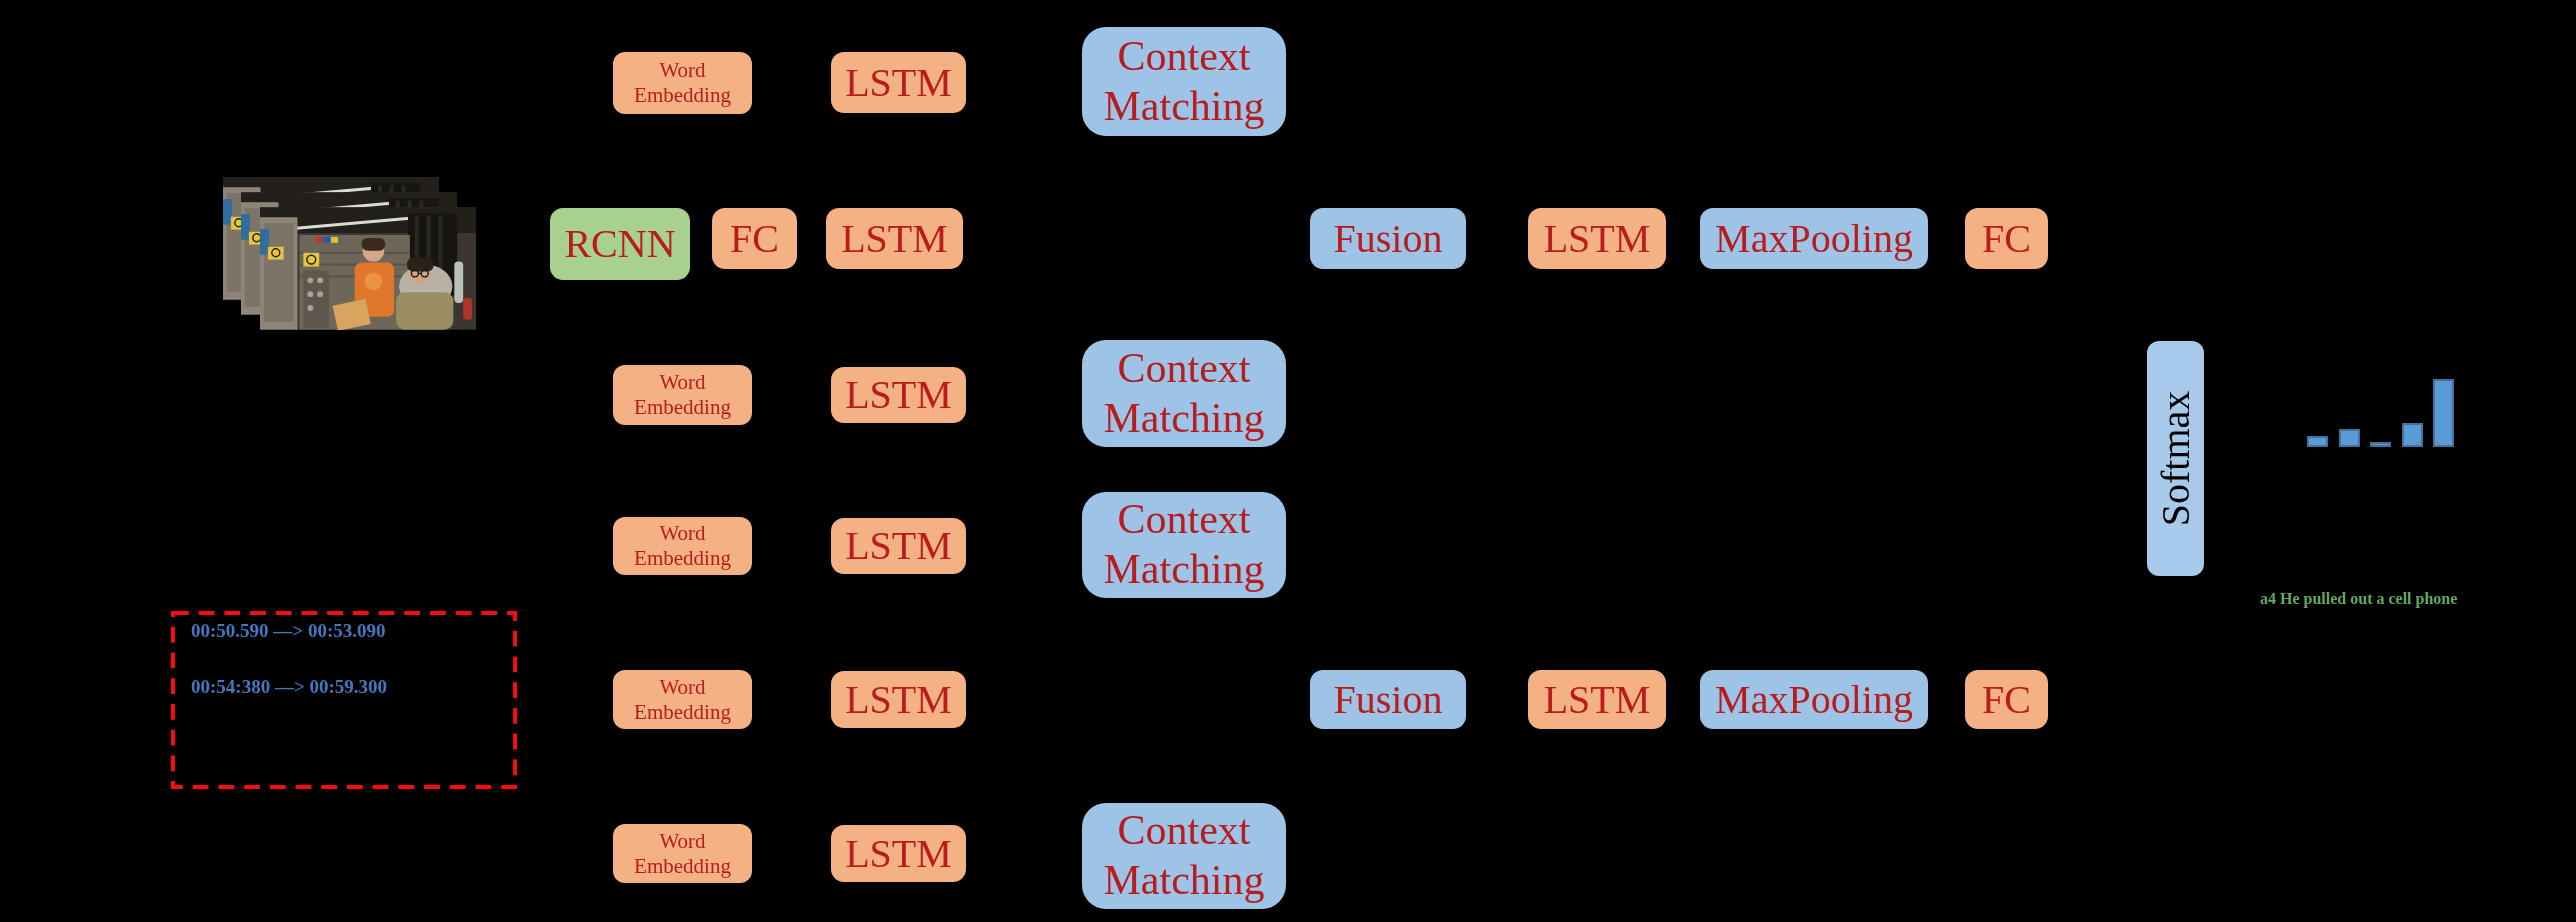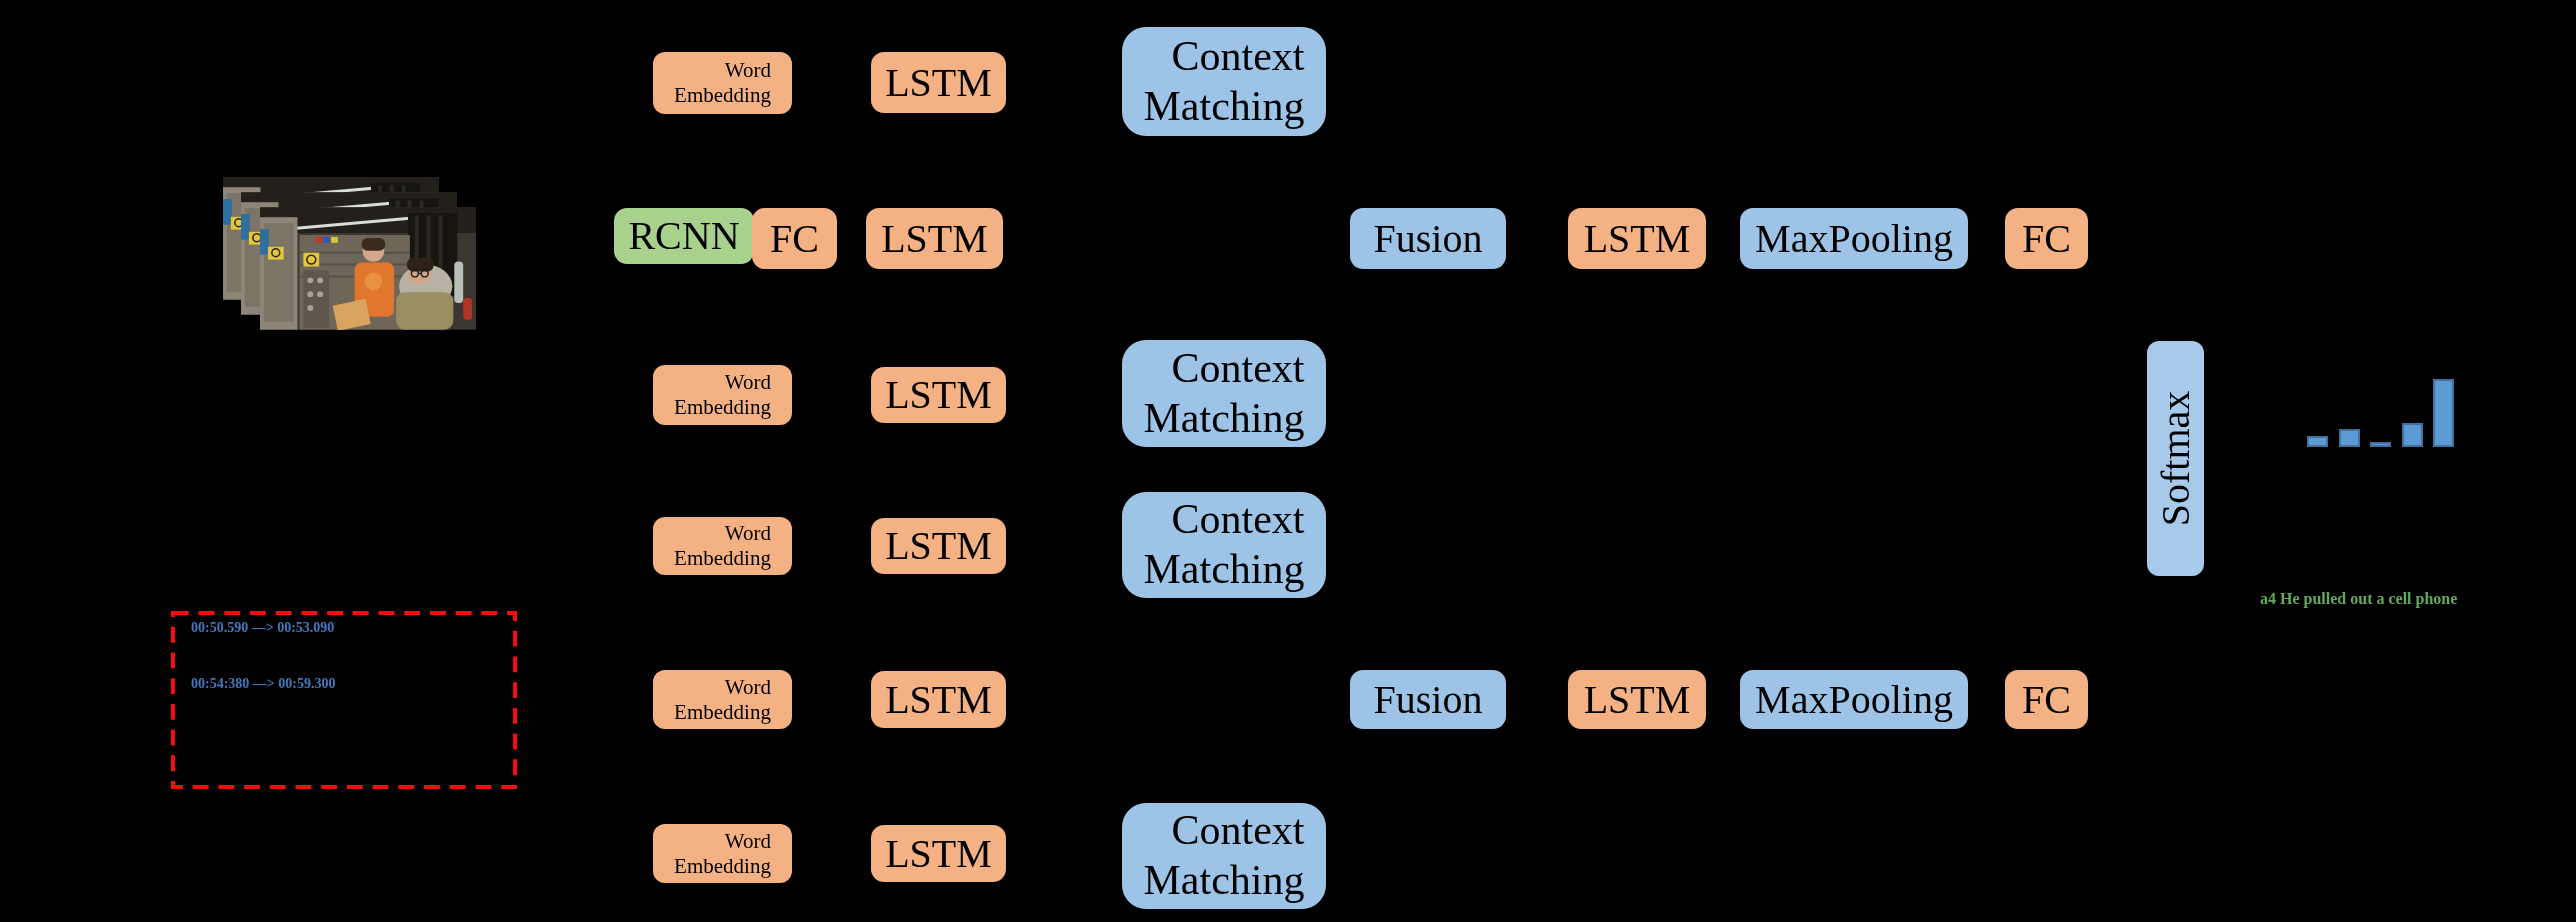--- a/index.html
+++ b/index.html
@@ -3,27 +3,27 @@
 <meta charset="utf-8">
 <title>Model Architecture Diagram</title>
 <style>
   html,body{margin:0;padding:0;background:#000;}
   #canvas{
     position:relative;width:2576px;height:922px;background:#000;
     overflow:hidden;font-family:"Liberation Serif", serif;
   }
   .box{
     position:absolute;display:flex;align-items:center;justify-content:center;
-    text-align:right;color:#000000;white-space:pre-line;line-height:1.18;margin-left:40px;
+    text-align:center;color:#b91c1c;white-space:pre-line;line-height:1.18;
   }
   #videostack{position:absolute;left:223px;top:177px;width:255px;height:154px;}
   .frame{position:absolute;width:216px;height:123px;}
   #subtitle-svg{position:absolute;left:170px;top:610px;}
   .ts{
-    position:absolute;font-weight:bold;color:#4478BE;font-size:14px;
+    position:absolute;font-weight:bold;color:#4478BE;font-size:19px;
     white-space:nowrap;font-family:"Liberation Serif", serif;
   }
   #ts-1{left:191px;top:620px;}
   #ts-2{left:191px;top:676px;}
   #softmax{
     position:absolute;left:2147px;top:341px;width:57px;height:235px;
     background:#A7CAEB;border-radius:12px;display:flex;align-items:center;justify-content:center;
   }
   #softmax span{
     transform:rotate(-90deg);font-size:40px;color:#000;white-space:nowrap;
@@ -203,21 +203,21 @@
       <div class="bar" style="left: 105px; top: 47px; width: 21px; height: 24px; background: rgb(91, 155, 213); border-color: rgb(65, 113, 156);"></div>
       <div class="bar" style="left: 136px; top: 3px; width: 21px; height: 68px; background: rgb(91, 155, 213); border-color: rgb(65, 113, 156);"></div>
     </div>
 
   <div id="answer">a4 He pulled out a cell phone</div>
 <div class="box" style="left: 613px; top: 52px; width: 139px; height: 62px; background: rgb(244, 177, 131); font-size: 21px; border-radius: 12px;">Word
 Embedding</div>
     <div class="box" style="left: 831px; top: 52px; width: 135px; height: 61px; background: rgb(244, 177, 131); font-size: 40px; border-radius: 13px;">LSTM</div>
     <div class="box" style="left: 1082px; top: 27px; width: 204px; height: 109px; background: rgb(157, 195, 230); font-size: 42px; border-radius: 24px;">Context
 Matching</div>
-    <div class="box" style="left: 574px; top: 208px; width: 140px; height: 56px; background: rgb(169, 209, 142); font-size: 40px; border-radius: 13px;">RCNN</div>
+    <div class="box" style="left: 550px; top: 208px; width: 140px; height: 72px; background: rgb(169, 209, 142); font-size: 40px; border-radius: 13px;">RCNN</div>
     <div class="box" style="left: 712px; top: 208px; width: 85px; height: 61px; background: rgb(244, 177, 131); font-size: 40px; border-radius: 13px;">FC</div>
     <div class="box" style="left: 826px; top: 208px; width: 137px; height: 61px; background: rgb(244, 177, 131); font-size: 40px; border-radius: 13px;">LSTM</div>
     <div class="box" style="left: 1310px; top: 208px; width: 156px; height: 61px; background: rgb(157, 195, 230); font-size: 40px; border-radius: 13px;">Fusion</div>
     <div class="box" style="left: 1528px; top: 208px; width: 138px; height: 61px; background: rgb(244, 177, 131); font-size: 40px; border-radius: 13px;">LSTM</div>
     <div class="box" style="left: 1700px; top: 208px; width: 228px; height: 61px; background: rgb(157, 195, 230); font-size: 40px; border-radius: 13px;">MaxPooling</div>
     <div class="box" style="left: 1965px; top: 208px; width: 83px; height: 61px; background: rgb(244, 177, 131); font-size: 40px; border-radius: 13px;">FC</div>
     <div class="box" style="left: 613px; top: 365px; width: 139px; height: 60px; background: rgb(244, 177, 131); font-size: 21px; border-radius: 12px;">Word
 Embedding</div>
     <div class="box" style="left: 831px; top: 367px; width: 135px; height: 56px; background: rgb(244, 177, 131); font-size: 40px; border-radius: 13px;">LSTM</div>
     <div class="box" style="left: 1082px; top: 340px; width: 204px; height: 107px; background: rgb(157, 195, 230); font-size: 42px; border-radius: 24px;">Context

